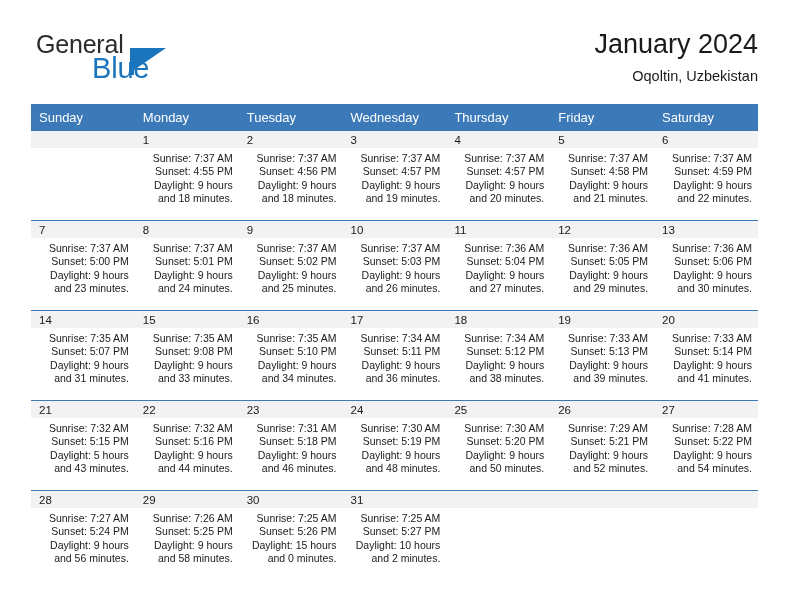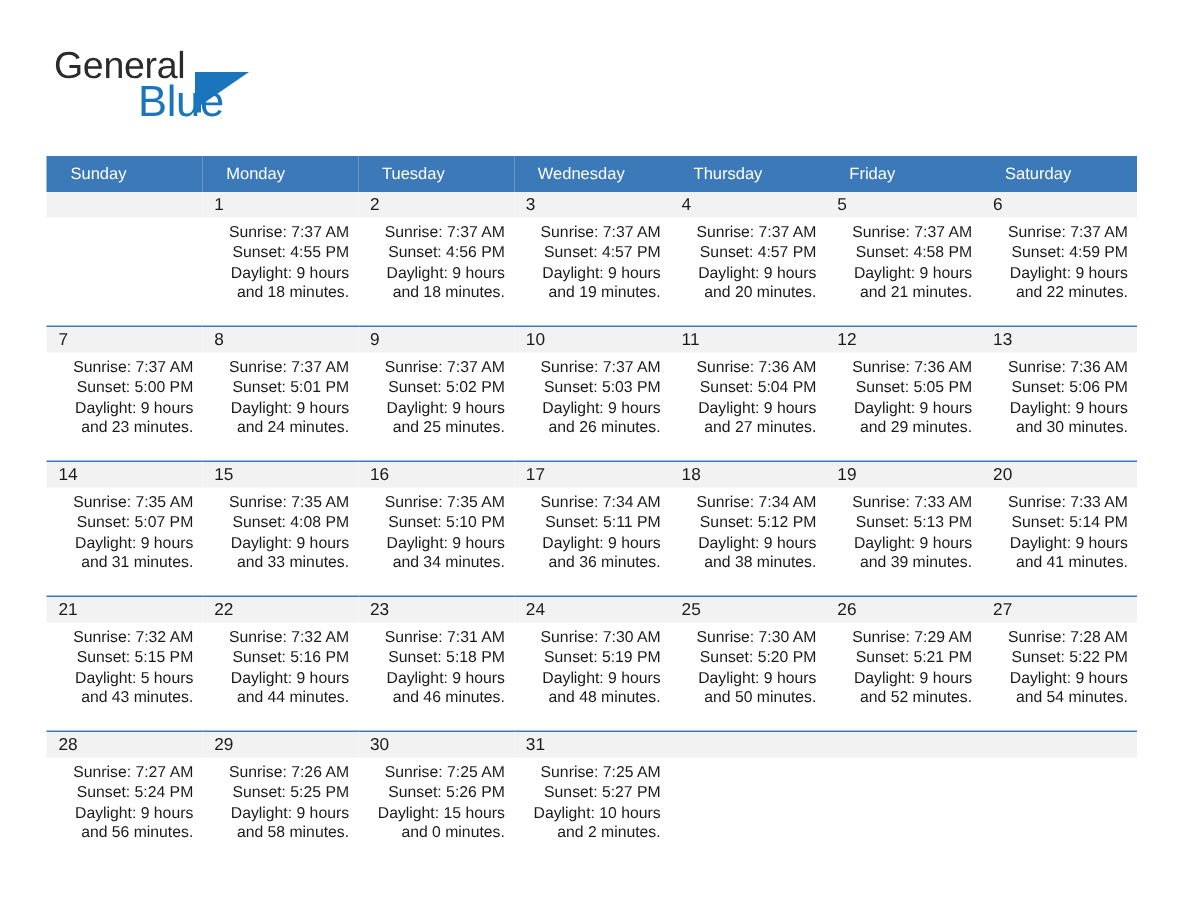--- a/index.html
+++ b/index.html
@@ -101,24 +101,24 @@
     left: 31px;
     top: 104px;
     width: 727px;
     border-collapse: collapse;
     table-layout: fixed;
   }
 
   .calendar th {
     background: #3B79B8;
     color: #ffffff;
-    font-size: 11px;
+    font-size: 13px;
     font-weight: normal;
     text-align: left;
-    padding: 6px 0 6px 16px;
+    padding: 6px 0 6px 8px;
     height: 10px;
     border: none;
   }
 
   .calendar td {
     vertical-align: top;
     padding: 0;
     border: none;
     border-top: 1px solid #3B79B8;
     height: 89px;
@@ -167,20 +167,24 @@
 
   <div class="header">
 
     <div class="brand">
       <span class="brand-general">General</span>
       <span class="brand-mark"></span>
       <span class="brand-tri"></span>
       <span class="brand-blue">Blue</span>
     </div>
 
+    <div class="title-block">
+      <div class="cal-title">January 2024</div>
+      <div class="cal-subtitle">Oqoltin, Uzbekistan</div>
+    </div>
 
   </div>
 
   <table class="calendar">
     <thead>
       <tr>
         <th>Sunday</th>
         <th>Monday</th>
         <th>Tuesday</th>
         <th>Wednesday</th>
@@ -343,21 +347,21 @@
                 <div>Sunset: 5:07 PM</div>
                 <div class="daylight-line">Daylight: 9 hours and 31 minutes.</div>
               </div>
             </div>
           </td>
           <td>
             <div class="cell-inner">
               <div class="daynum-band">15</div>
               <div class="cell-body">
                 <div>Sunrise: 7:35 AM</div>
-                <div>Sunset: 4:08 PM</div>
+                <div>Sunset: 9:08 PM</div>
                 <div class="daylight-line">Daylight: 9 hours and 33 minutes.</div>
               </div>
             </div>
           </td>
           <td>
             <div class="cell-inner">
               <div class="daynum-band">16</div>
               <div class="cell-body">
                 <div>Sunrise: 7:35 AM</div>
                 <div>Sunset: 5:10 PM</div>

